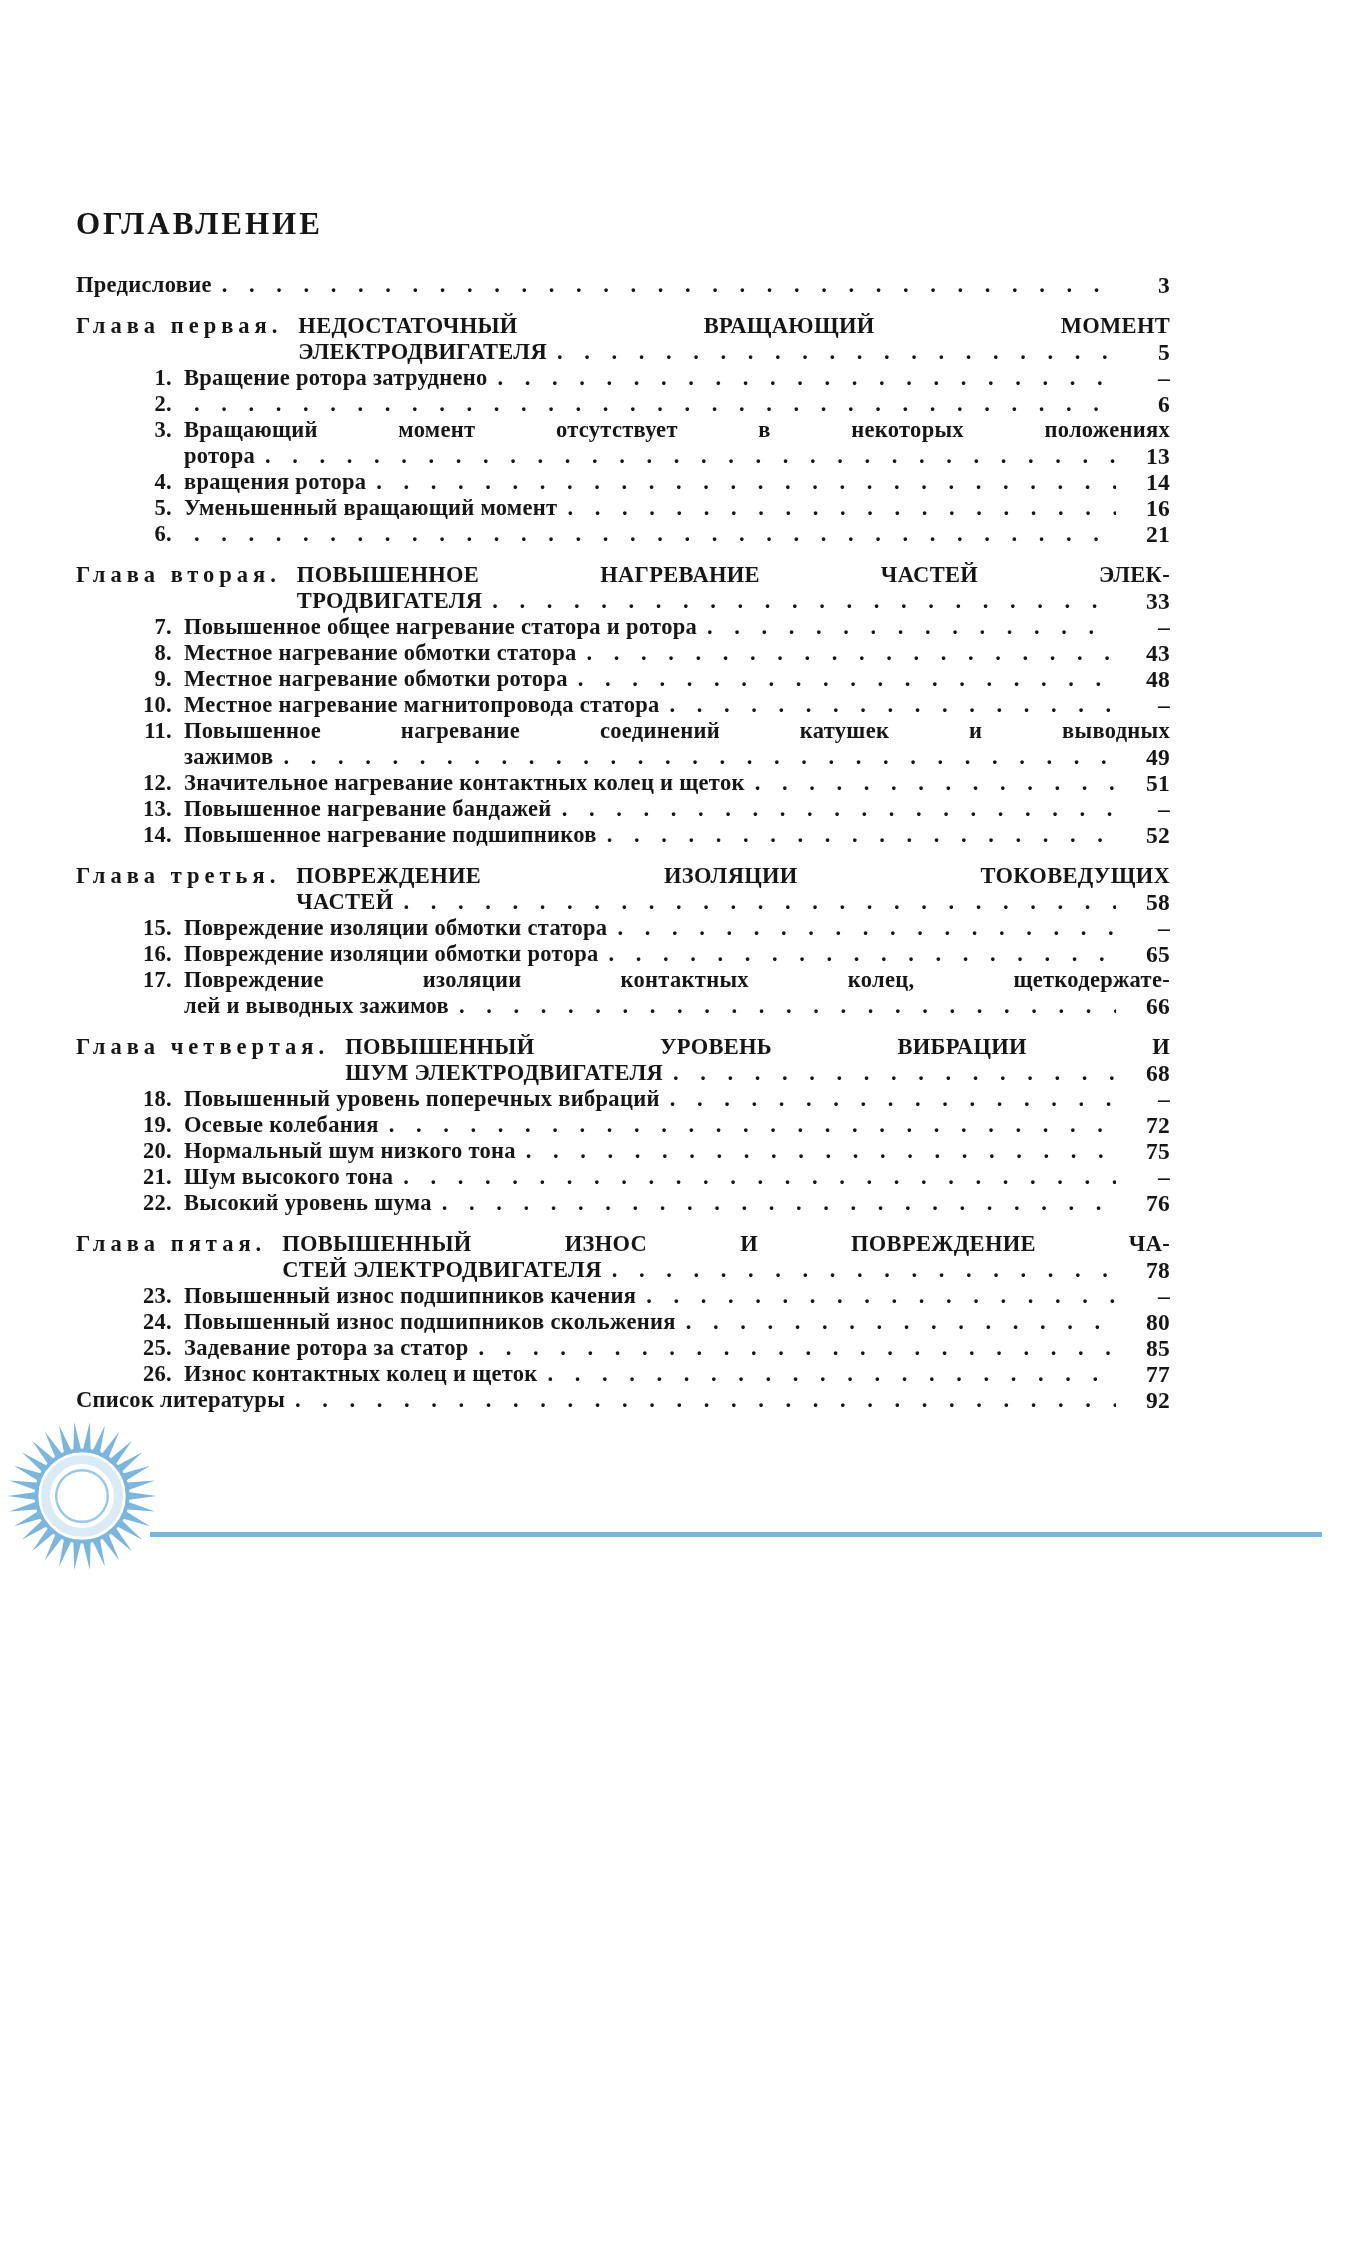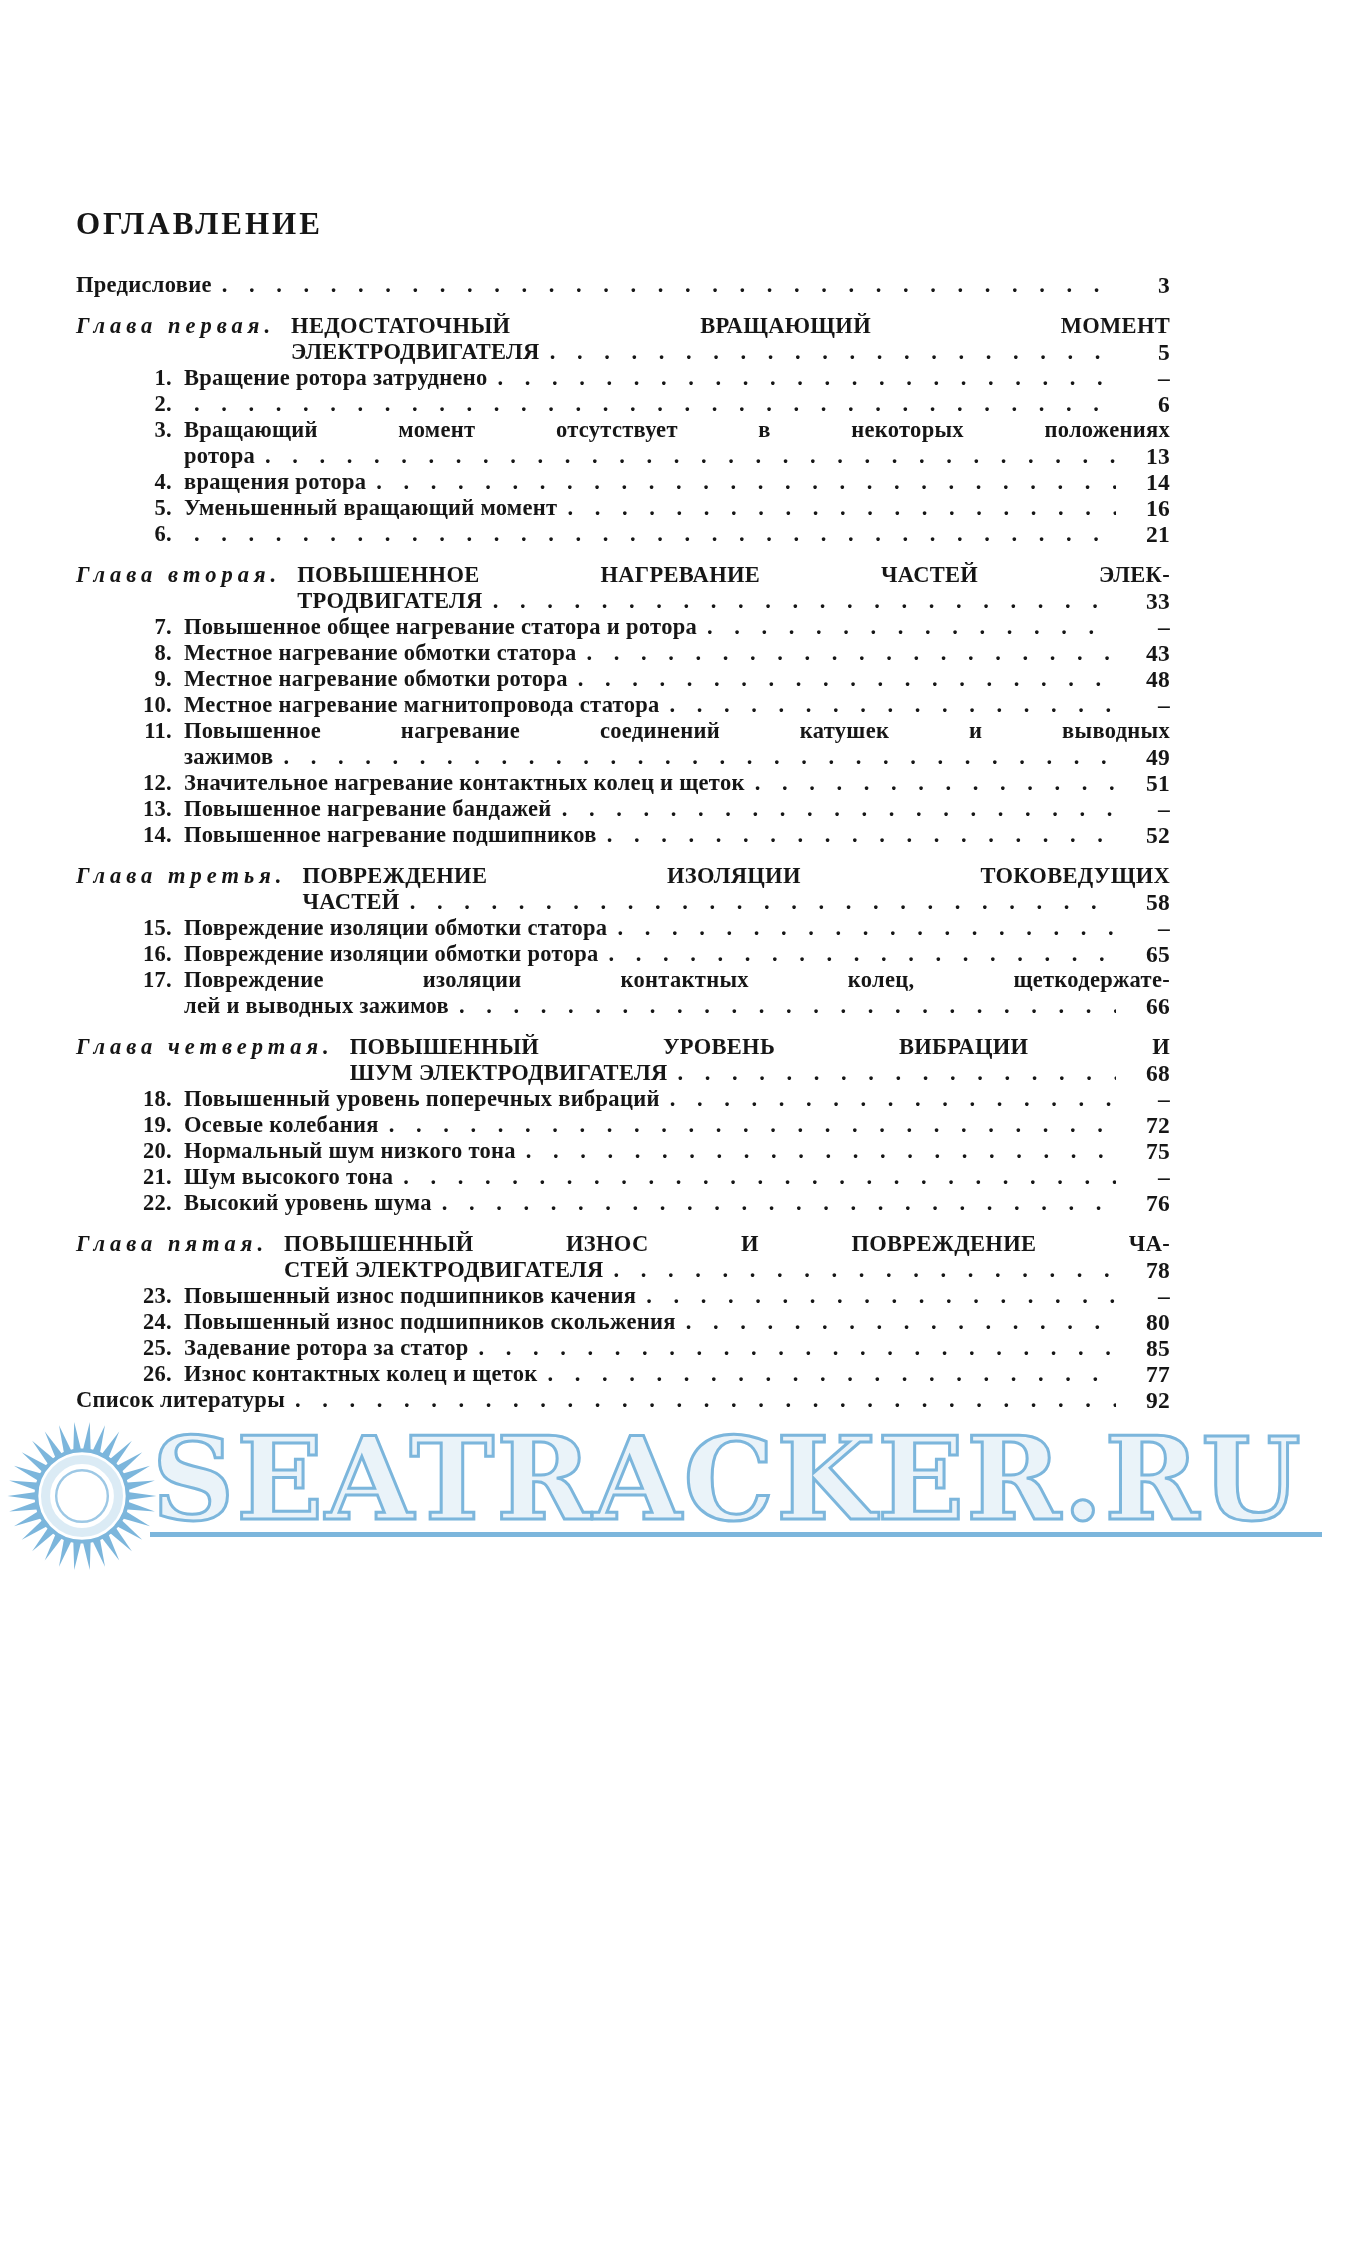--- a/index.html
+++ b/index.html
@@ -20,21 +20,21 @@
     margin-bottom:30px;
   }
   #toc-list {
     font-size:22.5px; font-weight:700; line-height:26px;
     letter-spacing:0.3px;
   }
   .entry { display:flex; align-items:flex-start; }
   .entry .body { flex:1; min-width:0; }
   .entry.chapter { margin-top:15px; }
   .entry.chapter .prefix {
-    flex:none; white-space:nowrap; letter-spacing:5px; margin-right:16px;font-style:italic;
+    flex:none; white-space:nowrap; letter-spacing:5px; margin-right:16px;
   }
   .entry.sub .num {
     flex:none; margin-left:50px; min-width:46px; text-align:right;
     margin-right:12px; white-space:nowrap;
   }
   .line.full {
     text-align:justify;
     -moz-text-align-last:justify;
     text-align-last:justify;
   }
@@ -438,16 +438,15 @@
         <polygon points="62.05,23.62 74.50,7.56 66.82,26.37" fill="#7cb6dc"></polygon>
         <polygon points="67.27,26.71 82.79,13.59 71.36,30.39" fill="#7cb6dc"></polygon>
         <polygon points="71.74,30.81 89.64,21.20 74.97,35.26" fill="#7cb6dc"></polygon>
         <polygon points="75.25,35.74 94.76,30.07 77.49,40.77" fill="#7cb6dc"></polygon>
         <polygon points="77.67,41.31 97.93,39.81 78.81,46.69" fill="#7cb6dc"></polygon>
         <circle cx="50" cy="50" r="30" fill="#ffffff" stroke="#7cb6dc" stroke-width="2.5"></circle>
         <circle cx="50" cy="50" r="24" fill="none" stroke="#7cb6dc" stroke-width="6" opacity="0.28"></circle>
         <circle cx="50" cy="50" r="17" fill="none" stroke="#7cb6dc" stroke-width="1.6" opacity="0.75"></circle>
       </svg>
     <div class="wm-line"></div>
-    <div class="wm-text">SEATRACKER.RU</div>
   </div>
 
 </div>
 
 </body></html>

